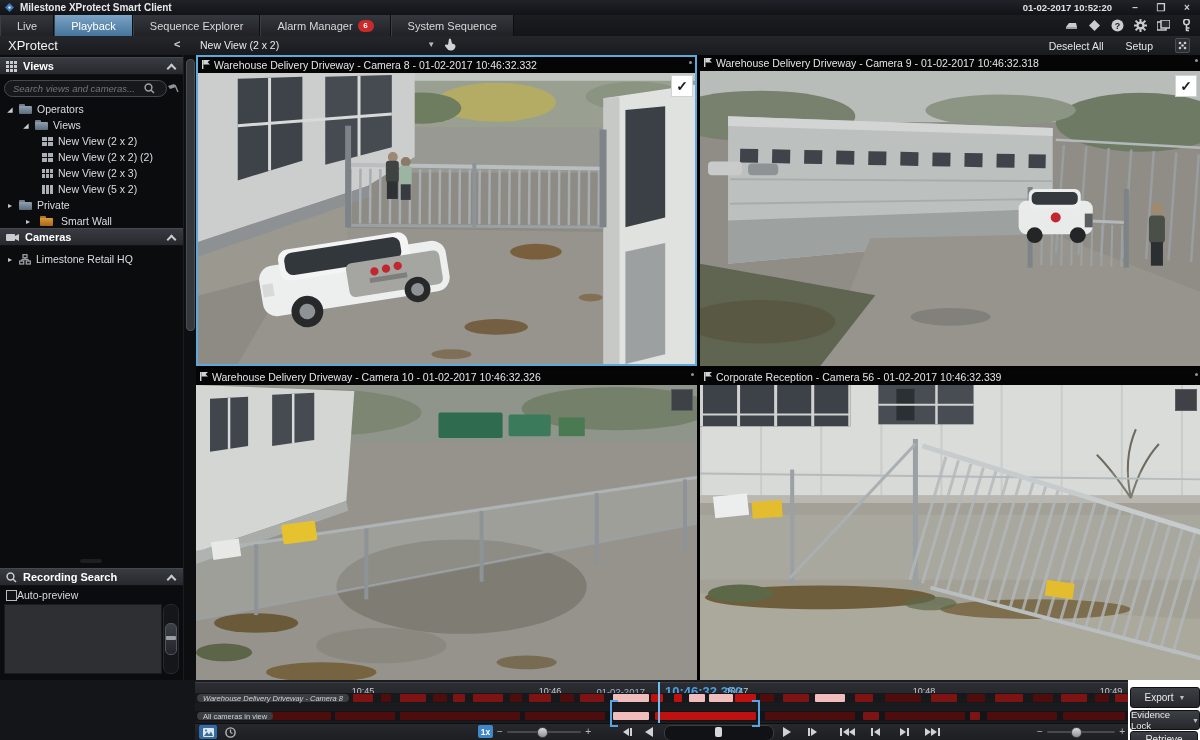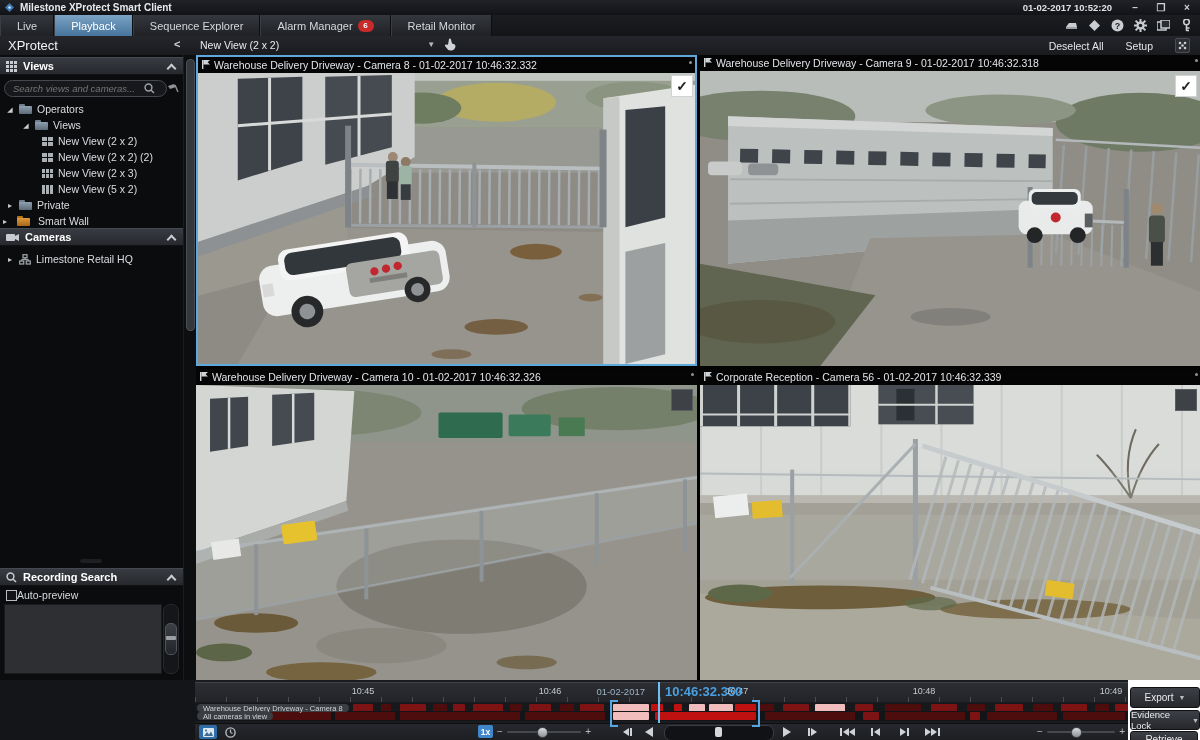--- a/index.html
+++ b/index.html
@@ -144,21 +144,21 @@
         <span>Playback</span>
       </div>
     <div class="tab">
         <span>Sequence Explorer</span>
       </div>
     <div class="tab">
       <span>Alarm Manager</span>
       <span class="badge">6</span>
     </div>
     <div class="tab">
-        <span>Retail Monitor</span>
+        <span>System Sequence</span>
       </div>
     <div class="tabicons">
       <span class="tico">
           <svg width="13" height="9" viewBox="0 0 13 9">
             <path d="M1 6 L4 2 H11 L12 6 Z" fill="#c9cdd1"></path>
             <rect x="1" y="6" width="11" height="2" fill="#9aa0a5"></rect>
           </svg>
         </span>
       <span class="tico">
           <svg width="11" height="11" viewBox="0 0 11 11">
@@ -309,21 +309,21 @@
             <rect x="8" width="3" height="9"></rect>
           </g>
         </svg>
       <span>New View (5 x 2)</span>
     </div>
     <div class="tree-row" style="top:142px;padding-left:6px;">
       <span class="expander"></span>
       <span class="fold"></span>
       <span>Private</span>
     </div>
-    <div class="tree-row" style="top:158px;padding-left:1px;gap:8px;">
+    <div class="tree-row" style="top:158px;padding-left:24px;gap:8px;">
       <span class="expander"></span>
       <span class="fold orange"></span>
       <span>Smart Wall</span>
     </div>
     <div class="panel-header" style="top:173px;">
       <svg width="13" height="9" viewBox="0 0 13 9">
           <rect x="0" y="1" width="9" height="7" rx="1" fill="#c8ccd0"></rect>
           <polygon points="9,3 13,1 13,8 9,6" fill="#c8ccd0"></polygon>
         </svg>
       <span>Cameras</span>
@@ -592,21 +592,21 @@
       <div class="mticks"></div>
       <span class="tick" style="left:168px;">10:45</span>
       <span class="tick" style="left:355px;">10:46</span>
       <span class="tick" style="left:542px;">10:47</span>
       <span class="tick" style="left:729px;">10:48</span>
       <span class="tick" style="left:916px;">10:49</span>
       <span class="ph-date">01-02-2017</span>
       <span class="ph-time">10:46:32.350</span>
     </div>
 
-    <div class="track" style="top:23px;">
+    <div class="track" style="top:13px;font-style:italic;">
       <div class="tracklabel">Warehouse Delivery Driveway - Camera 8</div>
     <div class="seg t-mid" style="left: 5px; width: 30px;"></div>
         <div class="seg t-dim" style="left: 45px; width: 14px;"></div>
         <div class="seg t-mid" style="left: 70px; width: 12px;"></div>
         <div class="seg t-mid" style="left: 95px; width: 34px;"></div>
         <div class="seg t-dim" style="left: 138px; width: 12px;"></div>
         <div class="seg t-mid" style="left: 158px; width: 20px;"></div>
         <div class="seg t-dim" style="left: 186px; width: 10px;"></div>
         <div class="seg t-mid" style="left: 205px; width: 26px;"></div>
         <div class="seg t-dim" style="left: 238px; width: 14px;"></div>

